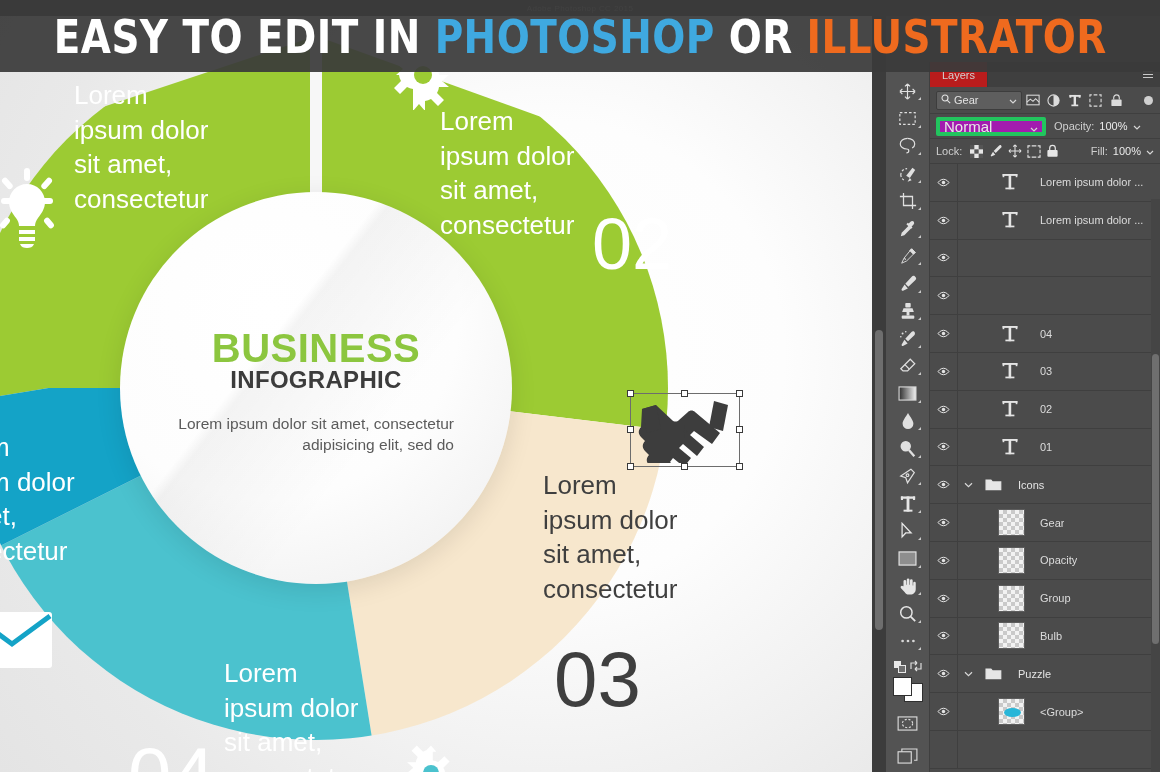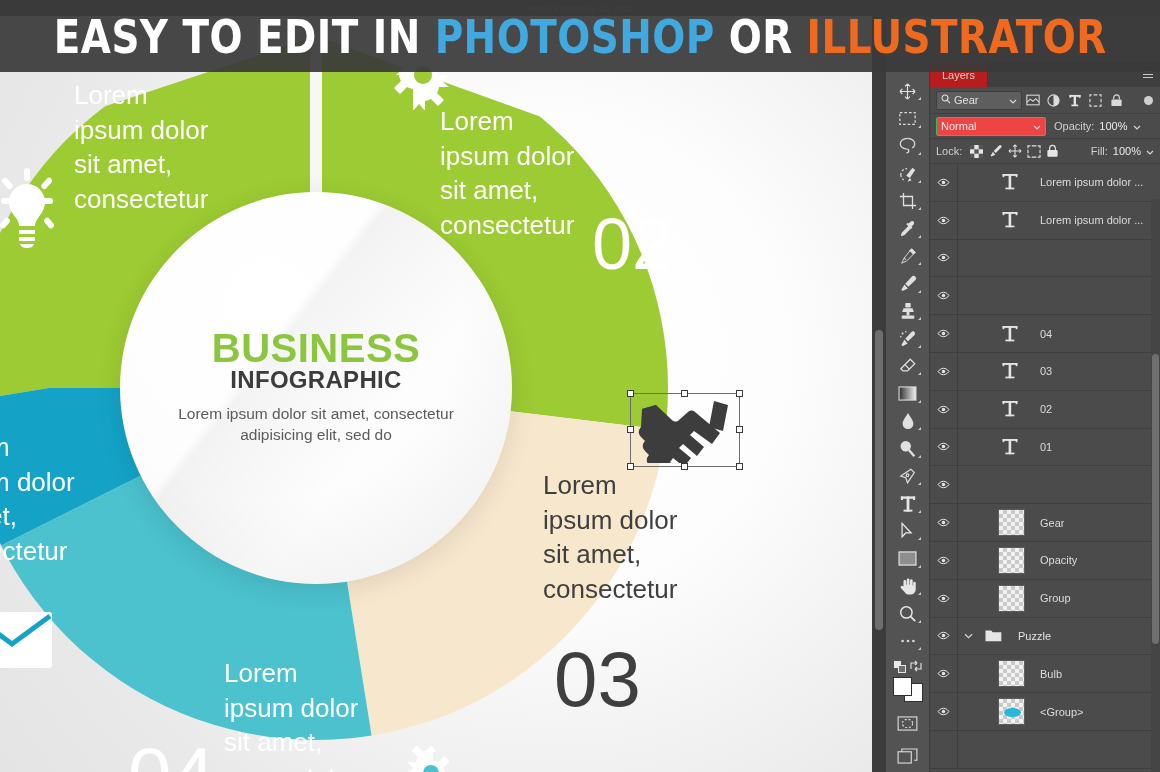--- a/index.html
+++ b/index.html
@@ -64,22 +64,23 @@
   }
   .hub-text .t1 {
     font-size: 40px; font-weight: bold; letter-spacing: .5px;
     color: #8cc63f; line-height: 1.02;
   }
   .hub-text .t2 {
     font-size: 24px; font-weight: bold; letter-spacing: .3px;
     color: #3c3c3c; line-height: 1.05; margin-top: -2px;
   }
   .hub-text .t3 {
-    margin-top: 12px; font-size: 15.5px; color: #5b5b5b; line-height: 1.34;
+    margin-top: 22px; font-size: 15.5px; color: #5b5b5b; line-height: 1.34;
     padding: 0 22px;
+    text-align: right;
   }
 
   .seg-text {
     position: absolute; z-index: 7;
     font-size: 26px; line-height: 1.33;
     white-space: pre-line;
   }
   .seg-num {
     position: absolute; z-index: 7;
     font-size: 72px; font-weight: 300; line-height: 1;
@@ -227,24 +228,24 @@
     margin-left: auto; width: 11px; height: 19px;
     display: flex; align-items: center; justify-content: center;
   }
   #filter-toggle b {
     display: block; width: 9px; height: 9px; border-radius: 50%;
     background: #d0d0d0;
   }
 
   #row-blend { height: 25px; }
   #blend-select {
-    width: 110px; height: 19px; background: #ef4444;
-    border: 1px solid #22c55e; border-radius: 2px;
+    width: 110px; height: 19px; background: #a21caf;
+    border: 4px solid #22c55e; border-radius: 2px;
     display: flex; align-items: center; padding: 0 4px;
-    font-size: 11px; color: #e8e8e8;
+    font-size: 15px; color: #e8e8e8;
   }
   #blend-select .cv { margin-left: auto; }
   #opacity-label { margin-left: 8px; font-size: 11px; color: #cfcfcf; }
   #opacity-value { margin-left: 5px; font-size: 11px; color: #eaeaea; }
   .spin { margin-left: 5px; }
 
   #row-lock { height: 25px; }
   #lock-label { font-size: 11px; color: #cfcfcf; margin-right: 5px; }
   .lock-ico {
     width: 19px; height: 19px;
@@ -919,20 +920,34 @@
             <span class="layer-name">01</span>
           </div>
         </div>
         <div class="layer">
           <div class="eye-cell">
             <svg width="13" height="9" viewBox="0 0 14 10" fill="none" stroke="#e4e4e4" stroke-width="1.1">
               <path d="M1 5s2.2-3.6 6-3.6S13 5 13 5s-2.2 3.6-6 3.6S1 5 1 5z"></path>
               <circle cx="7" cy="5" r="1.9" fill="#e4e4e4" stroke="none"></circle>
             </svg>
           </div>
+          <div class="layer-body">
+            <span class="disc">
+              <svg width="9" height="6" viewBox="0 0 9 6" fill="none" stroke="#d8d8d8" stroke-width="1.2">
+                <path d="M1 1.2l3.5 3.4L8 1.2"></path>
+              </svg>
+            </span>
+            <span class="folder-ico">
+              <svg width="17" height="13" viewBox="0 0 18 14" fill="none" stroke="#e6e6e6" stroke-width="1.3">
+                <path d="M1 12.5V2.2h5.2l1.6 2h9V12.5z" fill="#e6e6e6" stroke="none"></path>
+                <path d="M1 12.5V2.2h5.2l1.6 2h9V12.5z"></path>
+              </svg>
+            </span>
+            <span class="layer-name folder">Icons</span>
+          </div>
         </div>
         <div class="layer">
           <div class="eye-cell">
             <svg width="13" height="9" viewBox="0 0 14 10" fill="none" stroke="#e4e4e4" stroke-width="1.1">
               <path d="M1 5s2.2-3.6 6-3.6S13 5 13 5s-2.2 3.6-6 3.6S1 5 1 5z"></path>
               <circle cx="7" cy="5" r="1.9" fill="#e4e4e4" stroke="none"></circle>
             </svg>
           </div>
           <div class="layer-body">
             <span class="indent"></span>
@@ -957,20 +972,33 @@
           <div class="eye-cell">
             <svg width="13" height="9" viewBox="0 0 14 10" fill="none" stroke="#e4e4e4" stroke-width="1.1">
               <path d="M1 5s2.2-3.6 6-3.6S13 5 13 5s-2.2 3.6-6 3.6S1 5 1 5z"></path>
               <circle cx="7" cy="5" r="1.9" fill="#e4e4e4" stroke="none"></circle>
             </svg>
           </div>
           <div class="layer-body">
             <span class="indent"></span>
             <span class="thumb-img"></span>
             <span class="layer-name">Group</span>
+          </div>
+        </div>
+        <div class="layer">
+          <div class="eye-cell">
+            <svg width="13" height="9" viewBox="0 0 14 10" fill="none" stroke="#e4e4e4" stroke-width="1.1">
+              <path d="M1 5s2.2-3.6 6-3.6S13 5 13 5s-2.2 3.6-6 3.6S1 5 1 5z"></path>
+              <circle cx="7" cy="5" r="1.9" fill="#e4e4e4" stroke="none"></circle>
+            </svg>
+          </div>
+          <div class="layer-body">
+            <span class="indent"></span>
+            <span class="thumb-img"></span>
+            <span class="layer-name">Bulb</span>
           </div>
         </div>
         <div class="layer">
           <div class="eye-cell">
             <svg width="13" height="9" viewBox="0 0 14 10" fill="none" stroke="#e4e4e4" stroke-width="1.1">
               <path d="M1 5s2.2-3.6 6-3.6S13 5 13 5s-2.2 3.6-6 3.6S1 5 1 5z"></path>
               <circle cx="7" cy="5" r="1.9" fill="#e4e4e4" stroke="none"></circle>
             </svg>
           </div>
           <div class="layer-body">
@@ -990,33 +1018,20 @@
         </div>
         <div class="layer">
           <div class="eye-cell">
             <svg width="13" height="9" viewBox="0 0 14 10" fill="none" stroke="#e4e4e4" stroke-width="1.1">
               <path d="M1 5s2.2-3.6 6-3.6S13 5 13 5s-2.2 3.6-6 3.6S1 5 1 5z"></path>
               <circle cx="7" cy="5" r="1.9" fill="#e4e4e4" stroke="none"></circle>
             </svg>
           </div>
           <div class="layer-body">
             <span class="indent"></span>
-            <span class="thumb-img"></span>
-            <span class="layer-name">Bulb</span>
-          </div>
-        </div>
-        <div class="layer">
-          <div class="eye-cell">
-            <svg width="13" height="9" viewBox="0 0 14 10" fill="none" stroke="#e4e4e4" stroke-width="1.1">
-              <path d="M1 5s2.2-3.6 6-3.6S13 5 13 5s-2.2 3.6-6 3.6S1 5 1 5z"></path>
-              <circle cx="7" cy="5" r="1.9" fill="#e4e4e4" stroke="none"></circle>
-            </svg>
-          </div>
-          <div class="layer-body">
-            <span class="indent"></span>
             <span class="thumb-img">
               <span class="blob" style="background:#29b6d8"></span>
             </span>
             <span class="layer-name">&lt;Group&gt;</span>
           </div>
         </div>
         <div class="layer">
           <div class="eye-cell"></div>
           <div class="layer-body">
             <span class="indent"></span>

